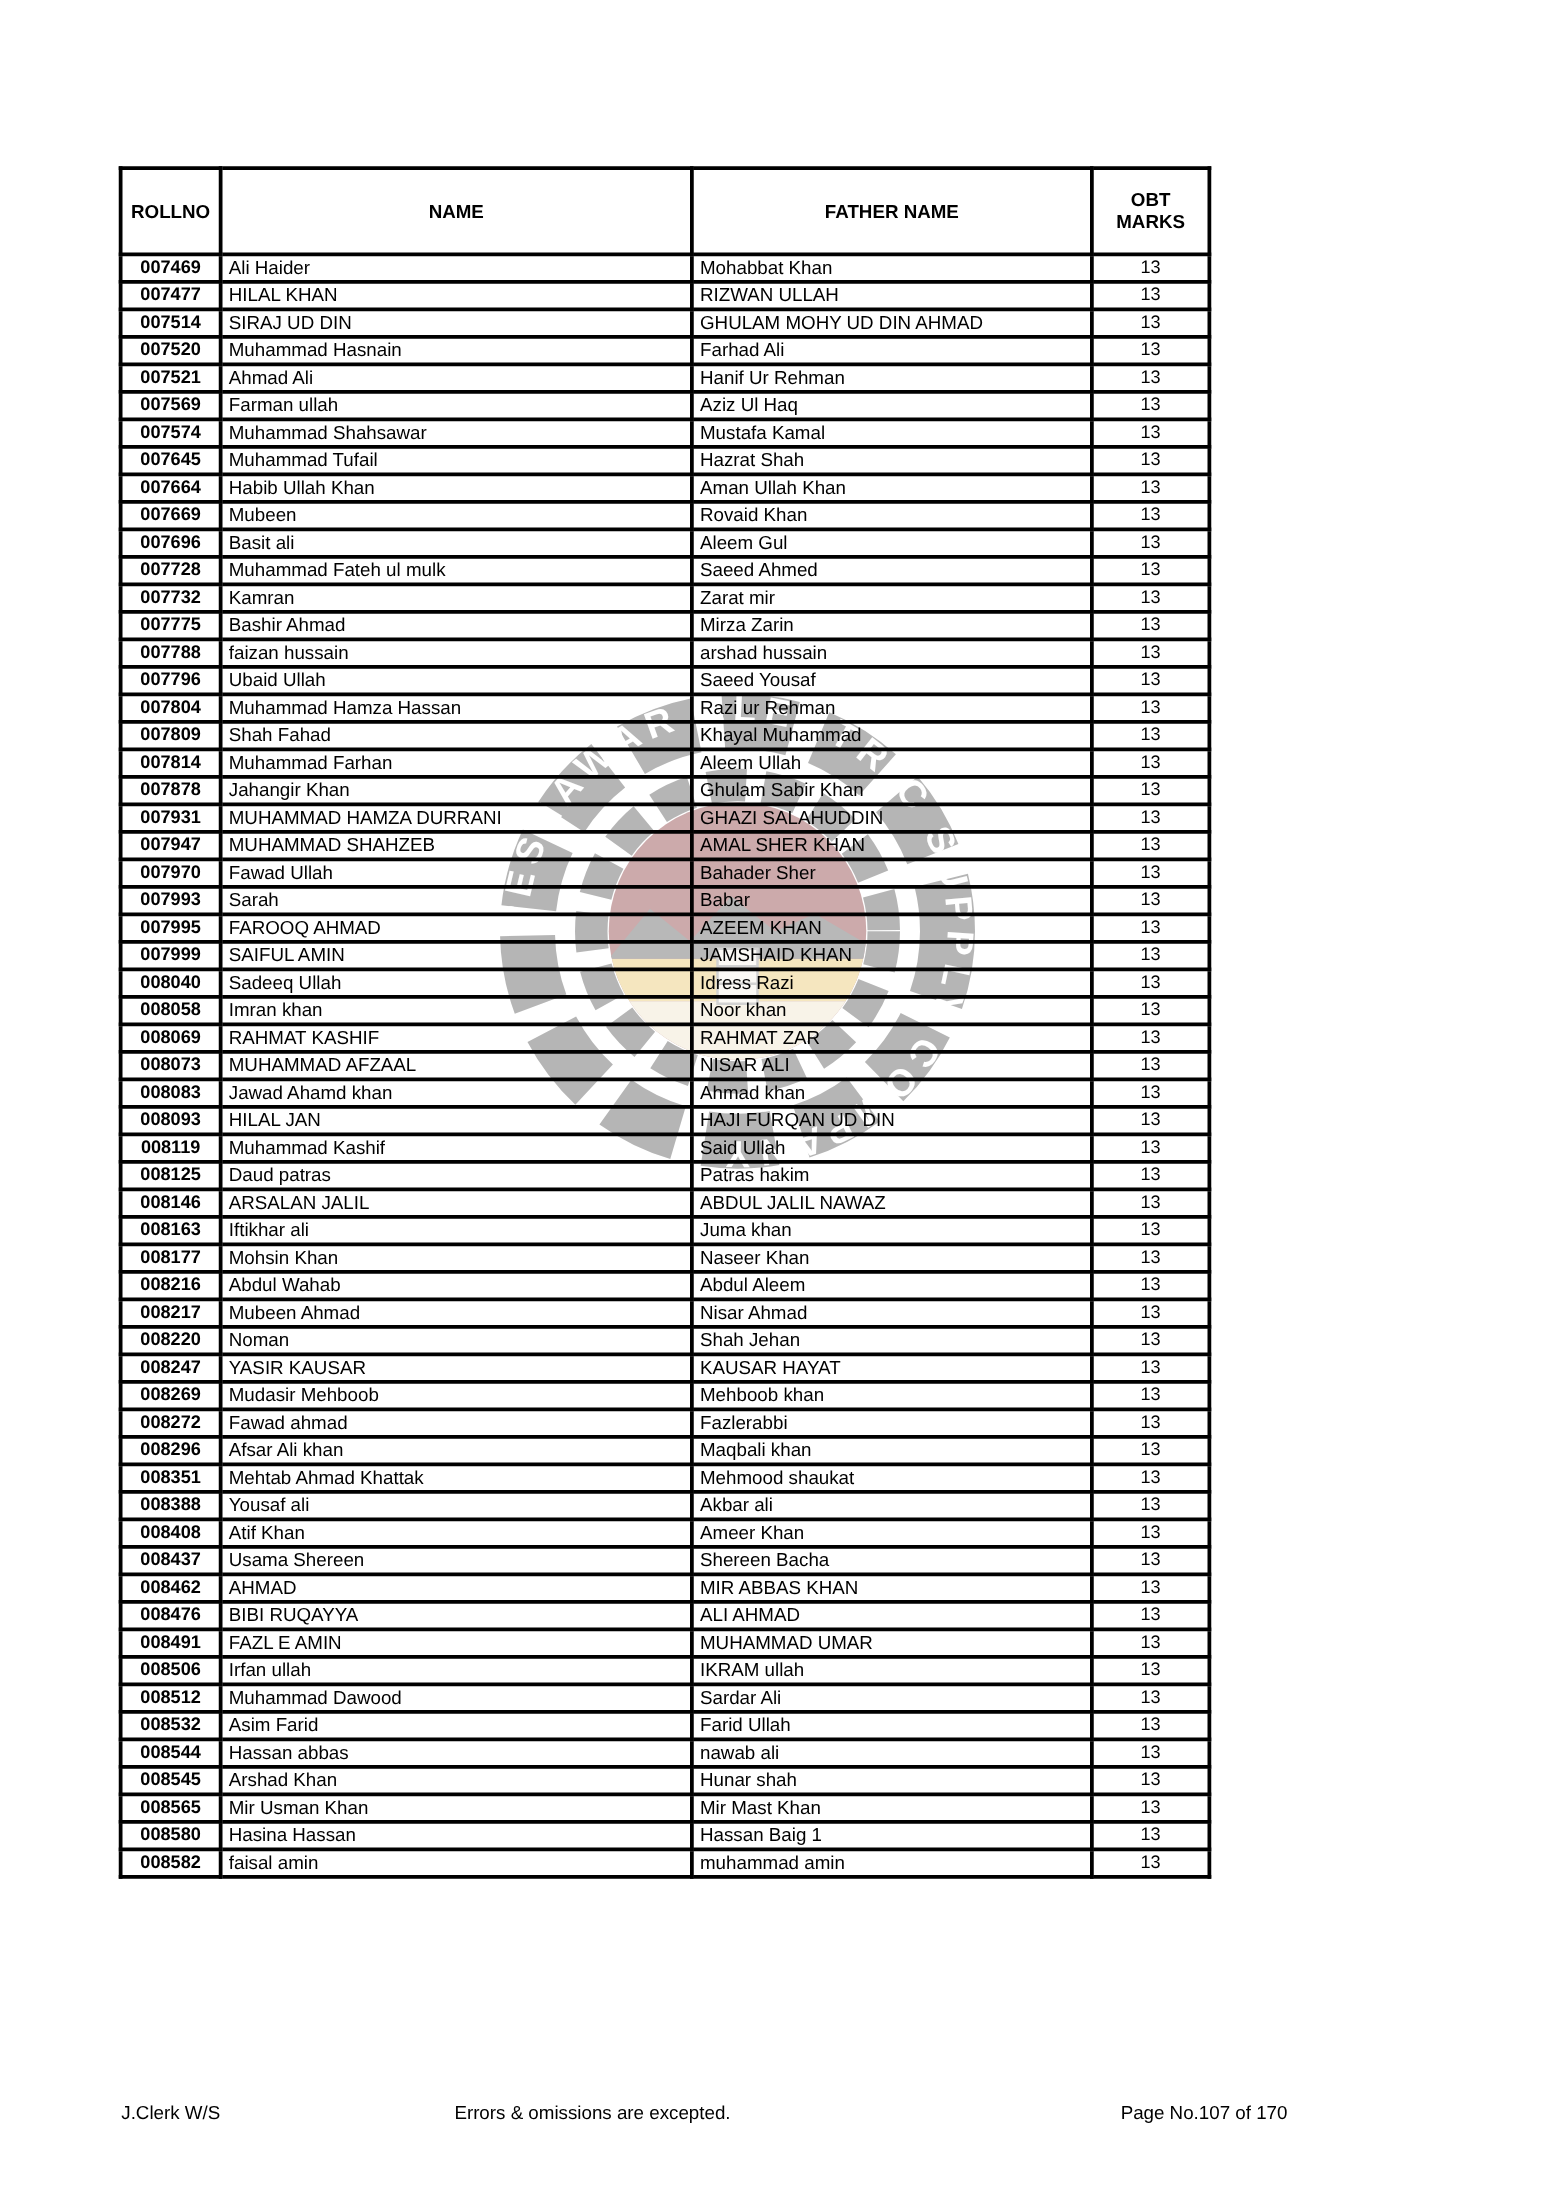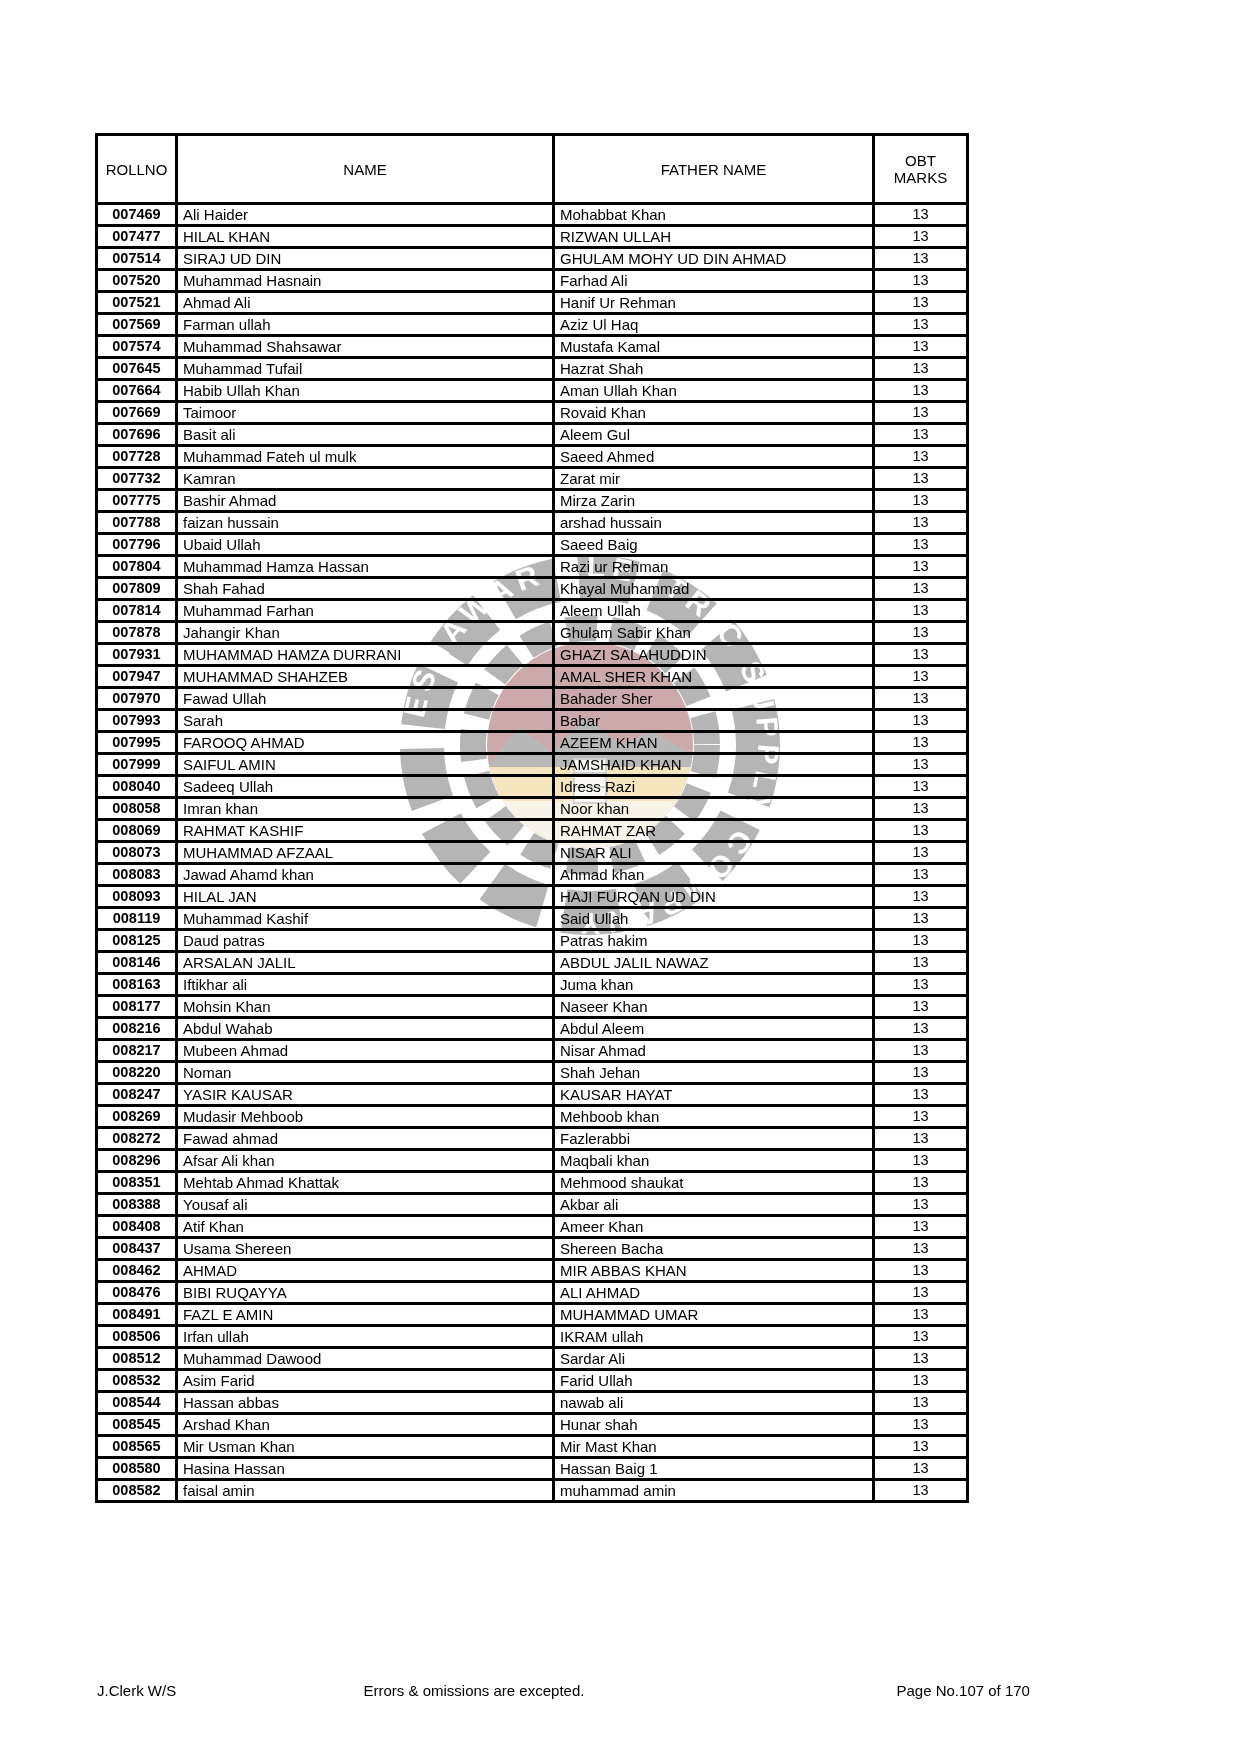--- a/index.html
+++ b/index.html
@@ -31,21 +31,21 @@
     z-index:2;
   }
   .results-table th, .results-table td {
     border:3px solid #000;
     padding:0 5px;
     background:transparent;
   }
   .results-table th {
     height:66px;
     font-size:15px;
-    font-weight:normal;
+    font-weight:bold;
     text-align:center;
     vertical-align:middle;
   }
   .results-table td {
     height:19px;
     font-size:15px;
     line-height:19px;
     white-space:nowrap;
     overflow:hidden;
     vertical-align:middle;
@@ -161,21 +161,21 @@
     <td class="cell-marks">13</td>
   </tr>
       <tr>
     <td class="cell-rollno">007664</td>
     <td class="cell-name">Habib Ullah Khan</td>
     <td class="cell-father">Aman Ullah Khan</td>
     <td class="cell-marks">13</td>
   </tr>
       <tr>
     <td class="cell-rollno">007669</td>
-    <td class="cell-name">Taimoor</td>
+    <td class="cell-name">Mubeen</td>
     <td class="cell-father">Rovaid Khan</td>
     <td class="cell-marks">13</td>
   </tr>
       <tr>
     <td class="cell-rollno">007696</td>
     <td class="cell-name">Basit ali</td>
     <td class="cell-father">Aleem Gul</td>
     <td class="cell-marks">13</td>
   </tr>
       <tr>
@@ -198,21 +198,21 @@
   </tr>
       <tr>
     <td class="cell-rollno">007788</td>
     <td class="cell-name">faizan hussain</td>
     <td class="cell-father">arshad hussain</td>
     <td class="cell-marks">13</td>
   </tr>
       <tr>
     <td class="cell-rollno">007796</td>
     <td class="cell-name">Ubaid Ullah</td>
-    <td class="cell-father">Saeed Baig</td>
+    <td class="cell-father">Saeed Yousaf</td>
     <td class="cell-marks">13</td>
   </tr>
       <tr>
     <td class="cell-rollno">007804</td>
     <td class="cell-name">Muhammad Hamza Hassan</td>
     <td class="cell-father">Razi ur Rehman</td>
     <td class="cell-marks">13</td>
   </tr>
       <tr>
     <td class="cell-rollno">007809</td>

